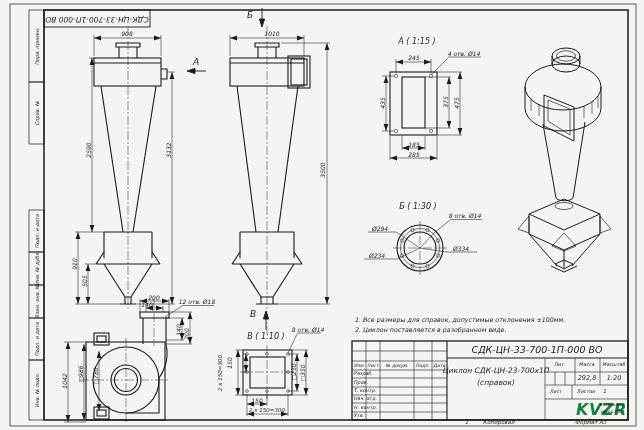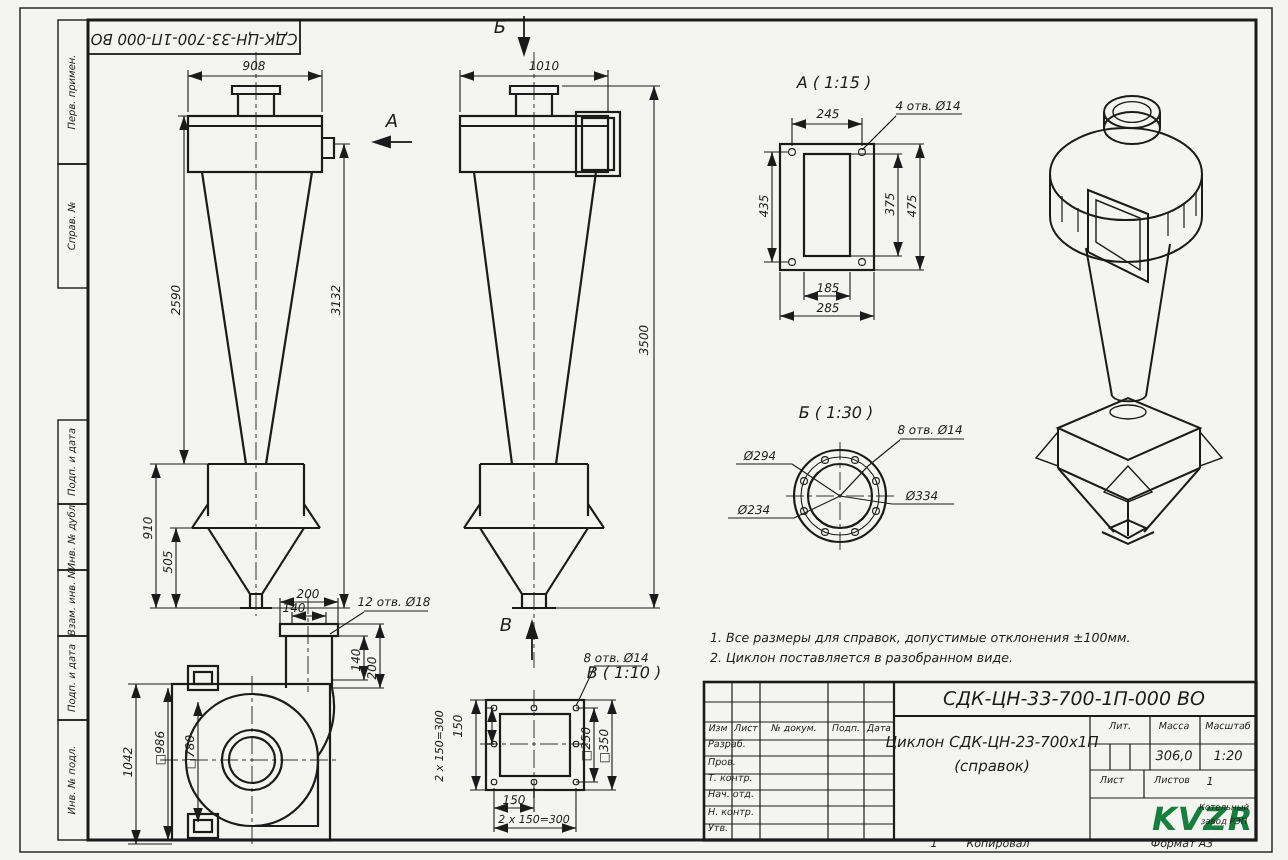--- a/index.html
+++ b/index.html
@@ -243,21 +243,21 @@
       <span class="t" style="left: 383px; top: 103px; font-size: 6px; transform: translate(-50%, -50%) rotate(-90deg);">435</span>
       <span class="t" style="left: 446px; top: 102px; font-size: 6px; transform: translate(-50%, -50%) rotate(-90deg);">375</span>
       <span class="t" style="left: 457px; top: 103px; font-size: 6px; transform: translate(-50%, -50%) rotate(-90deg);">475</span>
       <span class="t" style="left: 414px; top: 145px; font-size: 6px;">185</span>
       <span class="t" style="left: 414px; top: 155px; font-size: 6px;">285</span>
       <span class="t" style="left: 418px; top: 207px; font-size: 8px;">Б ( 1:30 )</span>
       <span class="t" style="left: 465px; top: 216px; font-size: 6px;">8 отв. Ø14</span>
       <span class="t" style="left: 380px; top: 229px; font-size: 6px;">Ø294</span>
       <span class="t" style="left: 377px; top: 256px; font-size: 6px;">Ø234</span>
       <span class="t" style="left: 461px; top: 249px; font-size: 6px;">Ø334</span>
-      <span class="t" style="left: 266px; top: 337px; font-size: 8px; margin-left: 46px;">В ( 1:10 )</span>
+      <span class="t" style="left: 266px; top: 337px; font-size: 8px;">В ( 1:10 )</span>
       <span class="t" style="left: 308px; top: 330px; font-size: 6px;">8 отв. Ø14</span>
       <span class="t" style="left: 221px; top: 373px; font-size: 5.5px; transform: translate(-50%, -50%) rotate(-90deg);">2 х 150=300</span>
       <span class="t" style="left: 230px; top: 363px; font-size: 6px; transform: translate(-50%, -50%) rotate(-90deg);">150</span>
       <span class="t" style="left: 294px; top: 372px; font-size: 6px; transform: translate(-50%, -50%) rotate(-90deg);">□250</span>
       <span class="t" style="left: 303px; top: 373px; font-size: 6px; transform: translate(-50%, -50%) rotate(-90deg);">□350</span>
       <span class="t" style="left: 257px; top: 401px; font-size: 6px;">150</span>
       <span class="t" style="left: 267px; top: 411px; font-size: 5.5px;">2 х 150=300</span>
       <span class="t" style="left: 154px; top: 298px; font-size: 6px;">200</span>
       <span class="t" style="left: 147px; top: 305px; font-size: 6px;">140</span>
       <span class="t" style="left: 197px; top: 302px; font-size: 6px;">12 отв. Ø18</span>
@@ -295,21 +295,21 @@
 <span class="t left" style="left:355px;top:320px;font-size:6.3px">1. Все размеры для справок, допустимые отклонения ±100мм.</span>
 <span class="t left" style="left:355px;top:330px;font-size:6.3px">2. Циклон поставляется в разобранном виде.</span>
 
 <span class="t" style="left:537px;top:350px;font-size:9.5px">СДК-ЦН-33-700-1П-000 ВО</span>
 <span class="t" style="left:496px;top:371px;font-size:7.5px">Циклон СДК-ЦН-23-700х1П</span>
 <span class="t" style="left:496px;top:383px;font-size:7.5px">(справок)</span>
 
 <span class="t" style="left:560px;top:365px;font-size:4.8px">Лит.</span>
 <span class="t" style="left:587px;top:365px;font-size:4.8px">Масса</span>
 <span class="t" style="left:614px;top:365px;font-size:4.8px">Масштаб</span>
-<span class="t" style="left:587px;top:378px;font-size:6.5px">306,0</span>
+<span class="t" style="left:587px;top:378px;font-size:6.5px">292,8</span>
 <span class="t" style="left:614px;top:378px;font-size:6.5px">1:20</span>
 <span class="t" style="left:556px;top:392px;font-size:4.8px">Лист</span>
 <span class="t" style="left:586px;top:392px;font-size:4.8px">Листов</span>
 <span class="t" style="left:605px;top:392px;font-size:5.5px">1</span>
 
 <div class="logo">
   <div class="bars"></div>
   <span class="logo-text" style="position:static">KVZR</span>
 </div>
 <span class="t" style="left:612px;top:405px;font-size:4.3px">Котельный</span>

